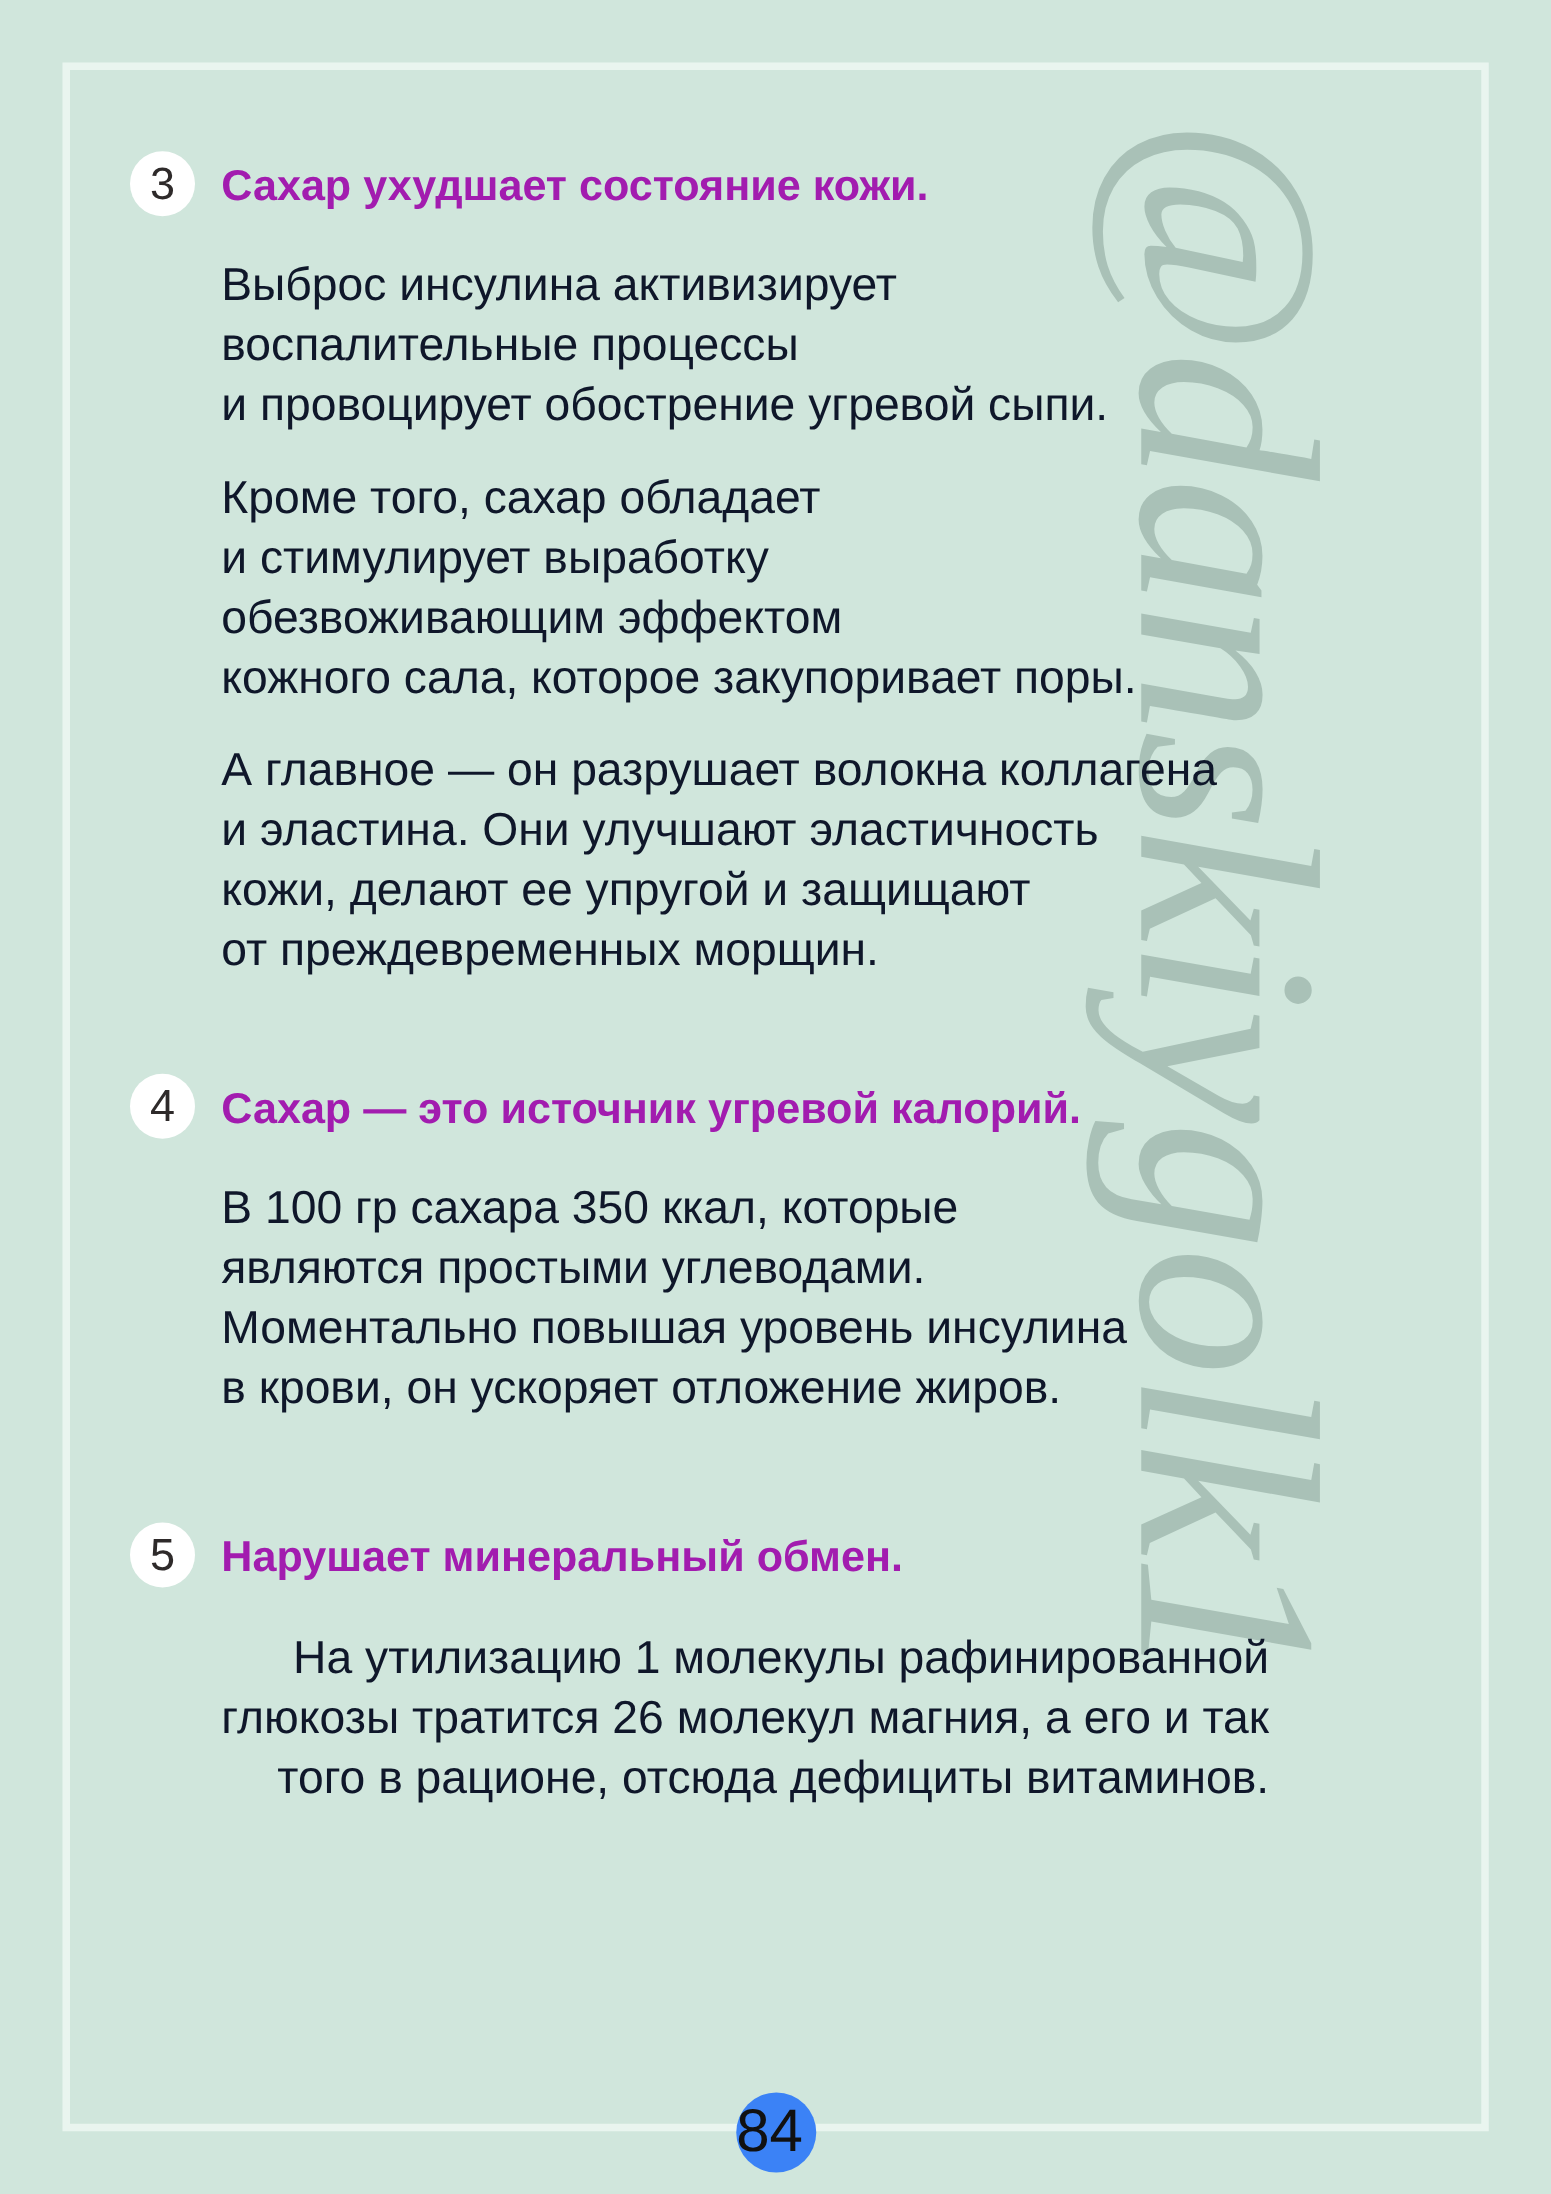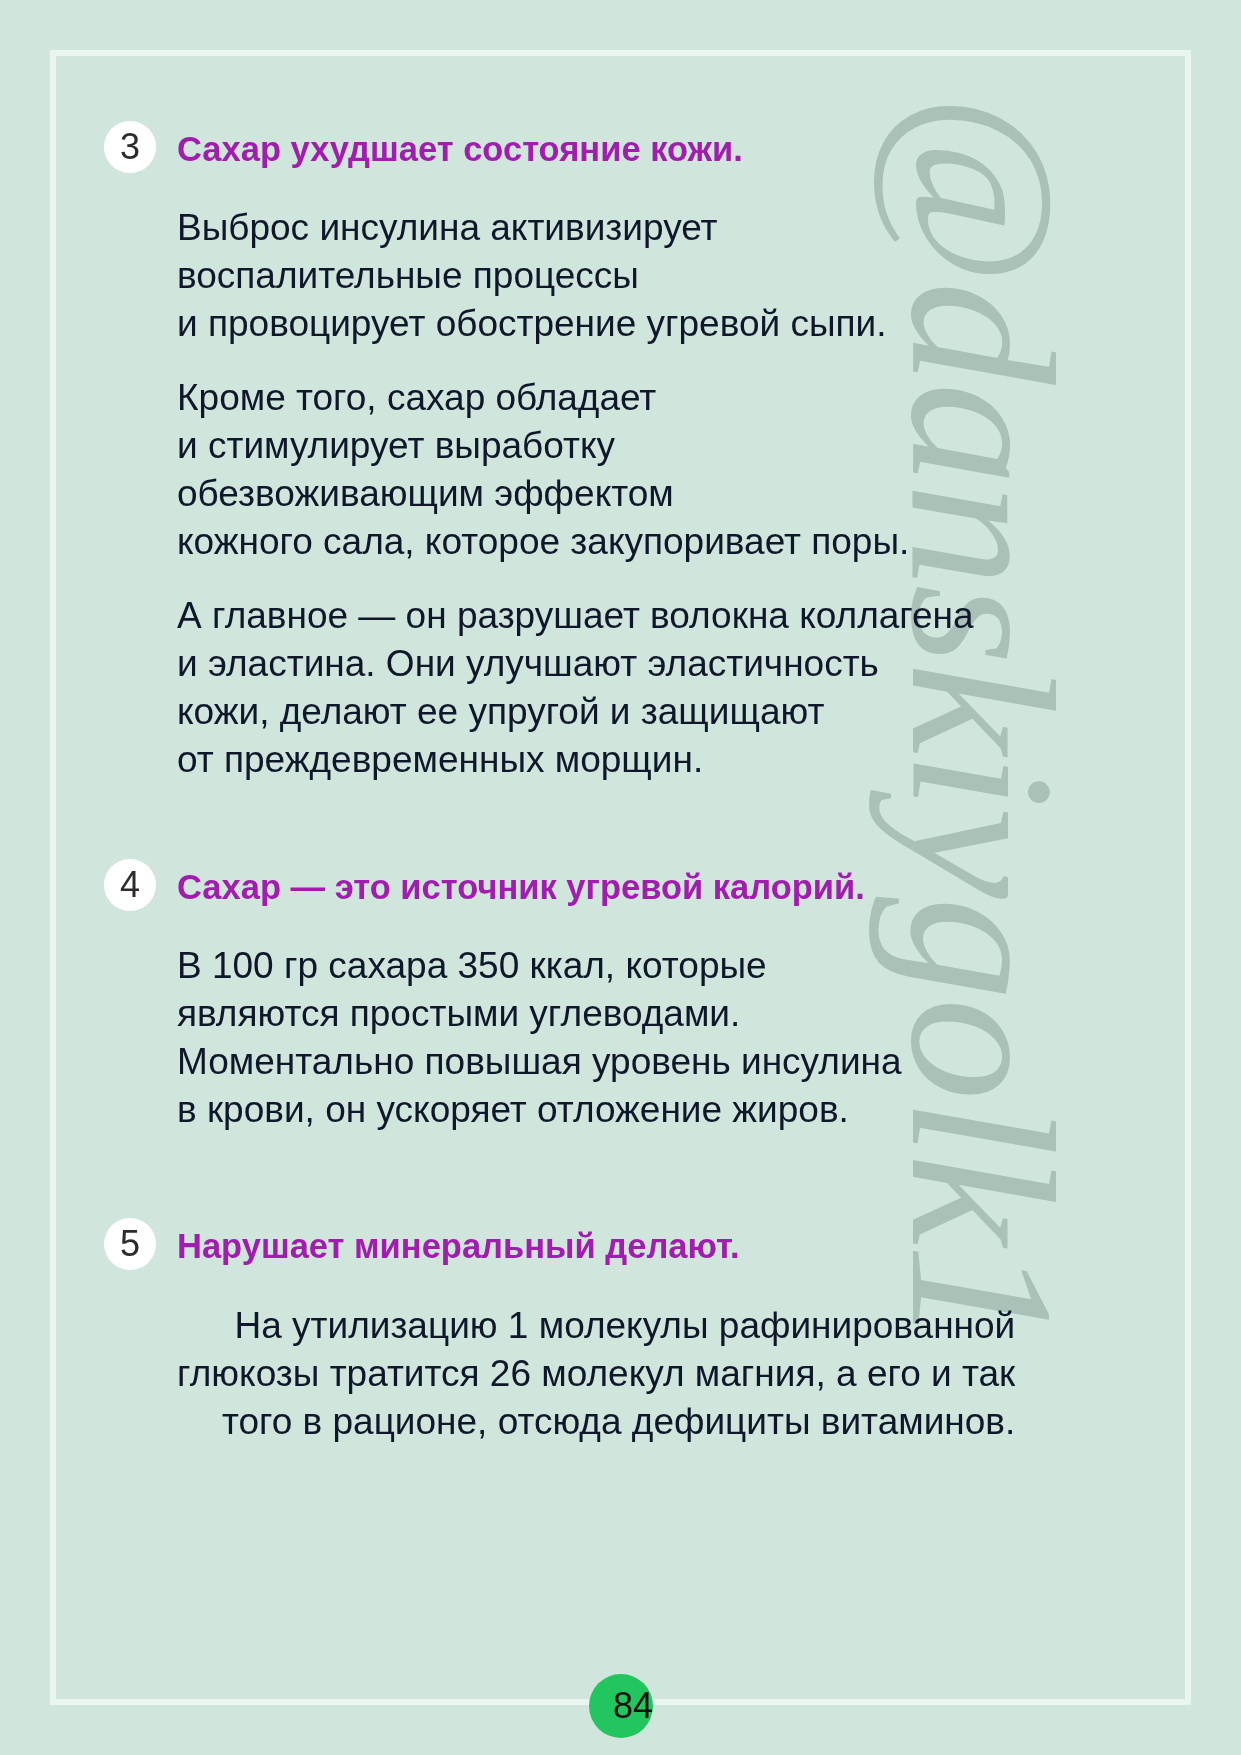--- a/index.html
+++ b/index.html
@@ -79,25 +79,25 @@
     .line {
       display: block;
     }
     .page-num {
       position: absolute;
       left: 589px;
       top: 1674px;
       width: 64px;
       height: 64px;
       border-radius: 50%;
-      background: #22c55e;
+      background: #3b82f6;
       color: #111111;
-      font-size: 36px;
+      font-size: 48px;
       line-height: 64px;
-      text-align: right;
+      text-align: left;
       z-index: 3;
     }
   </style>
 </head>
 <body>
 
 <div class="frame"></div>
 
 <div class="watermark">@danskiygolk1</div>
 
@@ -133,21 +133,21 @@
   <div class="para" style="top:942px;">
     <span class="line">В 100 гр сахара 350 ккал, которые</span>
     <span class="line">являются простыми углеводами.</span>
     <span class="line">Моментально повышая уровень инсулина</span>
     <span class="line">в крови, он ускоряет отложение жиров.</span>
   </div>
 </div>
 
 <div class="section">
   <div class="badge" style="top:1218px;">5</div>
-  <div class="heading" style="top:1226px;">Нарушает минеральный делают.</div>
+  <div class="heading" style="top:1226px;">Нарушает минеральный обмен.</div>
 
   <div class="para" style="top:1302px;text-align:right;">
     <span class="line">На утилизацию 1 молекулы рафинированной</span>
     <span class="line">глюкозы тратится 26 молекул магния, а его и так</span>
     <span class="line">того в рационе, отсюда дефициты витаминов.</span>
   </div>
 </div>
 
 <div class="page-num">84</div>
 

